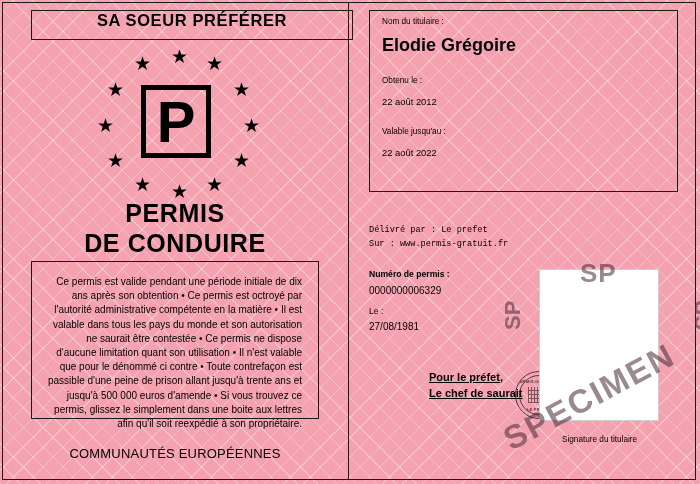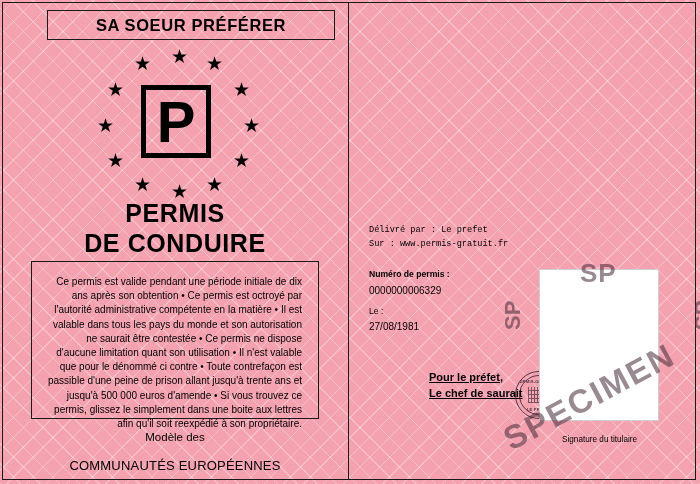--- a/index.html
+++ b/index.html
@@ -41,27 +41,25 @@
 
   
   .left {
     position: absolute;
     left: 3px; top: 3px;
     width: 344px; height: 476px;
   }
   .title-box {
     position: absolute;
     left: 28px; top: 7px;
-    width: 288px; height: 30px;
+    width: 322px; height: 30px;
     border: 1px solid #1a1a1a;
     box-sizing: border-box;
     display: flex;
-    align-items: center;
     justify-content: center;
-    margin-left: 16px;
   }
   .title-box span {
     font-size: 16.5px;
     font-weight: bold;
     letter-spacing: 0.6px;
   }
 
   .emblem {
     position: absolute;
     left: 80px; top: 44px;
@@ -318,27 +316,34 @@
     <div class="permis-title">
       <div>PERMIS</div>
       <div>DE CONDUIRE</div>
     </div>
 
     <div class="legal-box">
       <p>Ce permis est valide pendant une période initiale de dix ans après son obtention • Ce permis est octroyé par l'autorité administrative compétente en la matière • Il est valable dans tous les pays du monde et son autorisation ne saurait être contestée • Ce permis ne dispose d'aucune limitation quant son utilisation • Il n'est valable que pour le dénommé ci contre • Toute contrefaçon est passible d'une peine de prison allant jusqu'à trente ans et jusqu'à 500 000 euros d'amende • Si vous trouvez ce permis, glissez le simplement dans une boite aux lettres afin qu'il soit reexpédié à son propriétaire.</p>
     </div>
 
     <div class="model-box">
-      <div class="l1">Modèle des</div>
       <div class="l2">COMMUNAUTÉS EUROPÉENNES</div>
     </div>
   </div>
 
   <div class="right">
 
+    <div class="holder-box">
+      <div class="lbl-small">Nom du titulaire :</div>
+      <div class="holder-name">Elodie Grégoire</div>
+      <div class="field-label">Obtenu le :</div>
+      <div class="field-value">22 août 2012</div>
+      <div class="field-label">Valable jusqu'au :</div>
+      <div class="field-value">22 août 2022</div>
+    </div>
 
     <div class="issuer">
       <div>Délivré par : Le prefet</div>
       <div>Sur : www.permis-gratuit.fr</div>
     </div>
 
     <div class="permit-number-label">Numéro de permis :</div>
     <div class="permit-number-value">0000000006329</div>
 
     <div class="date-label">Le :</div>

